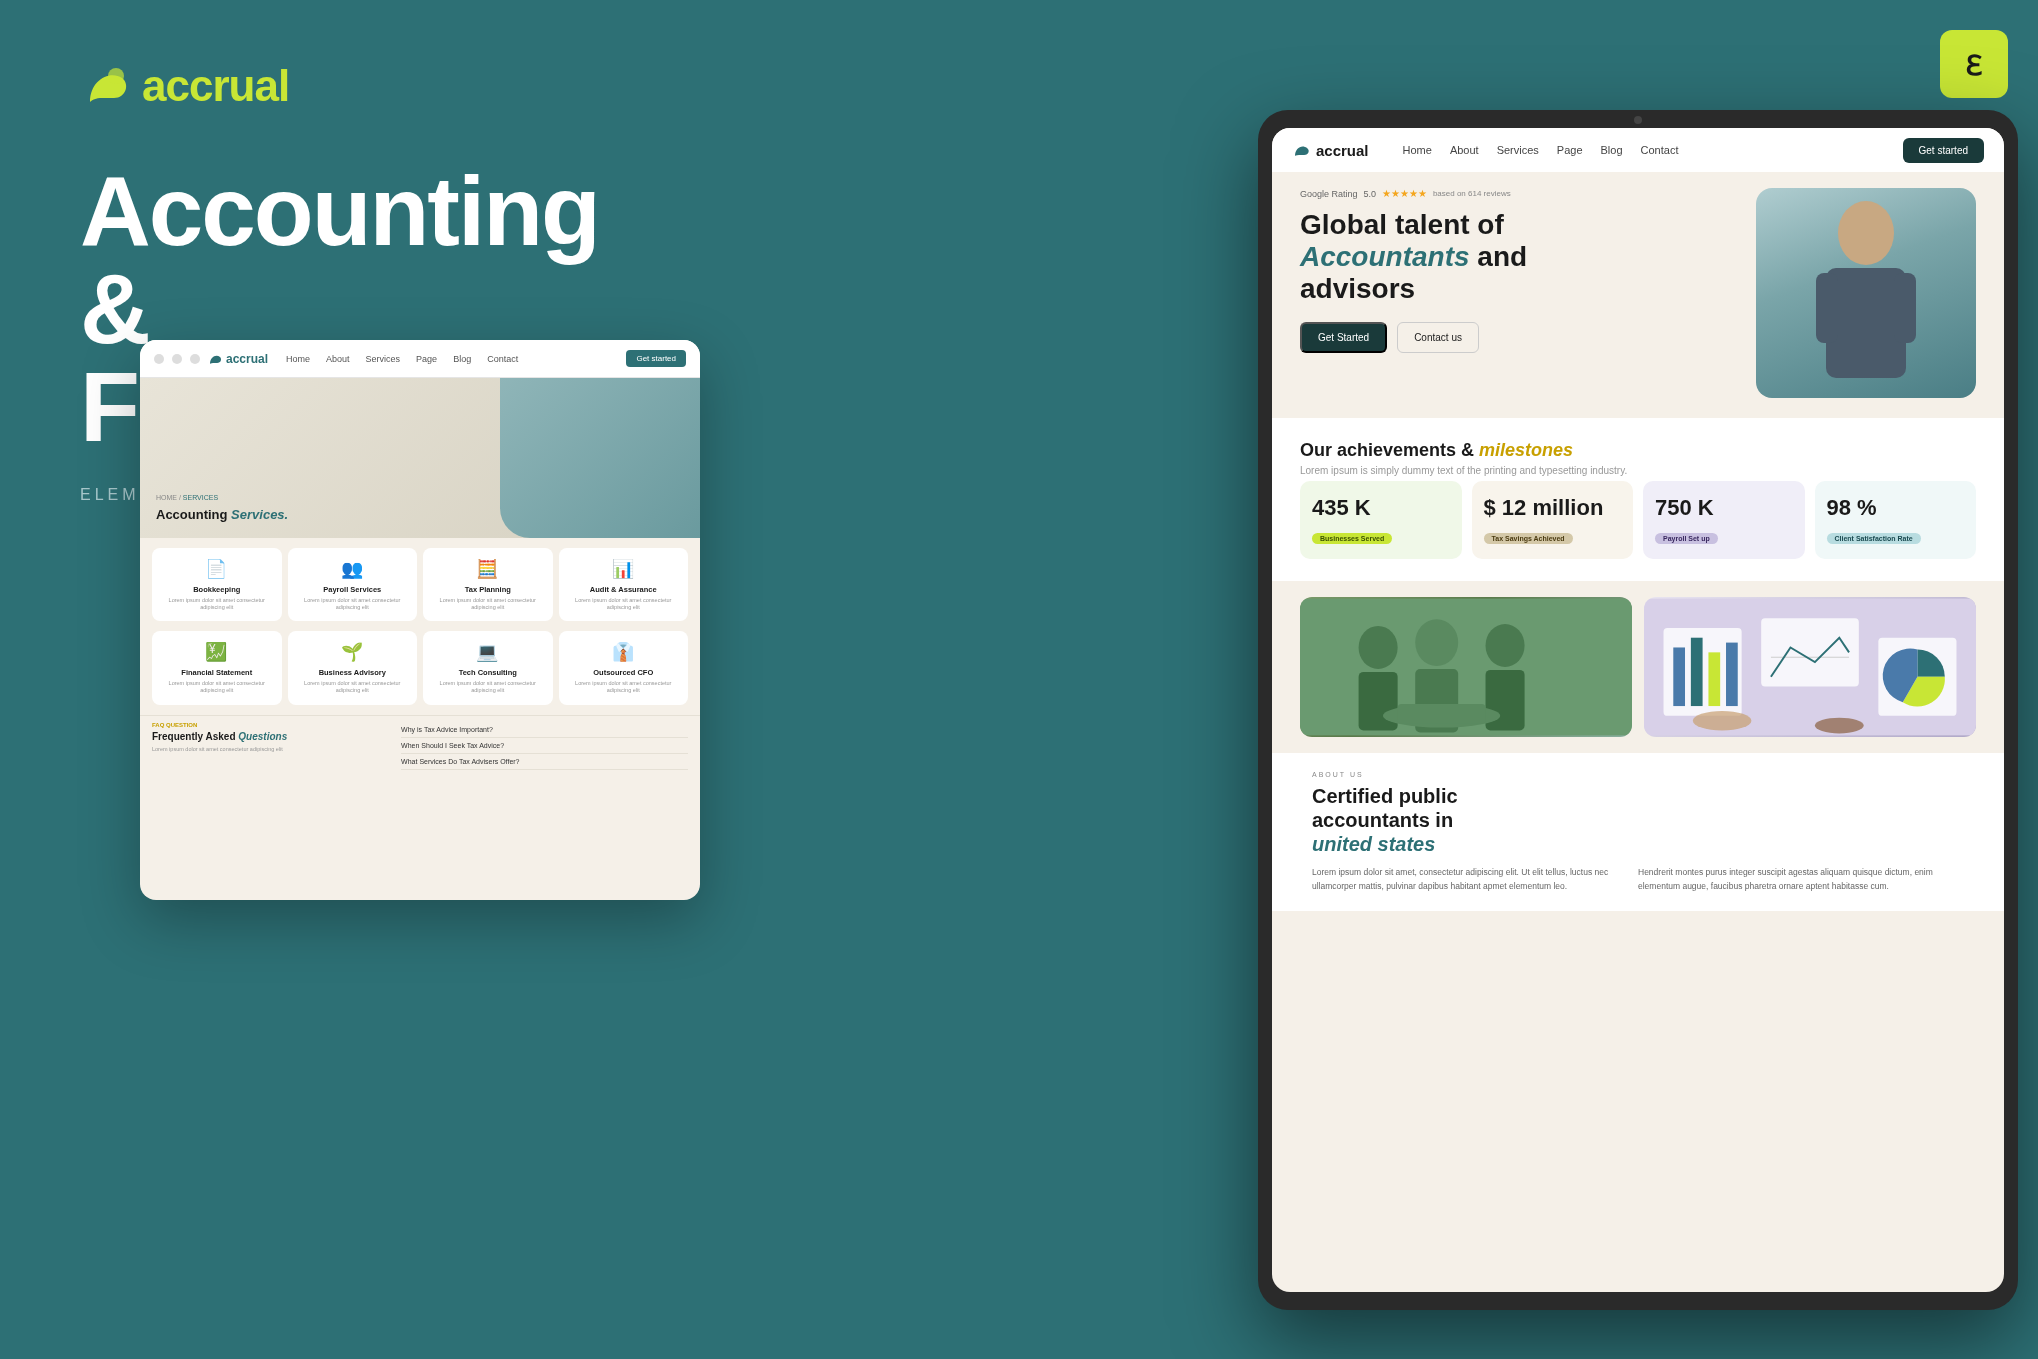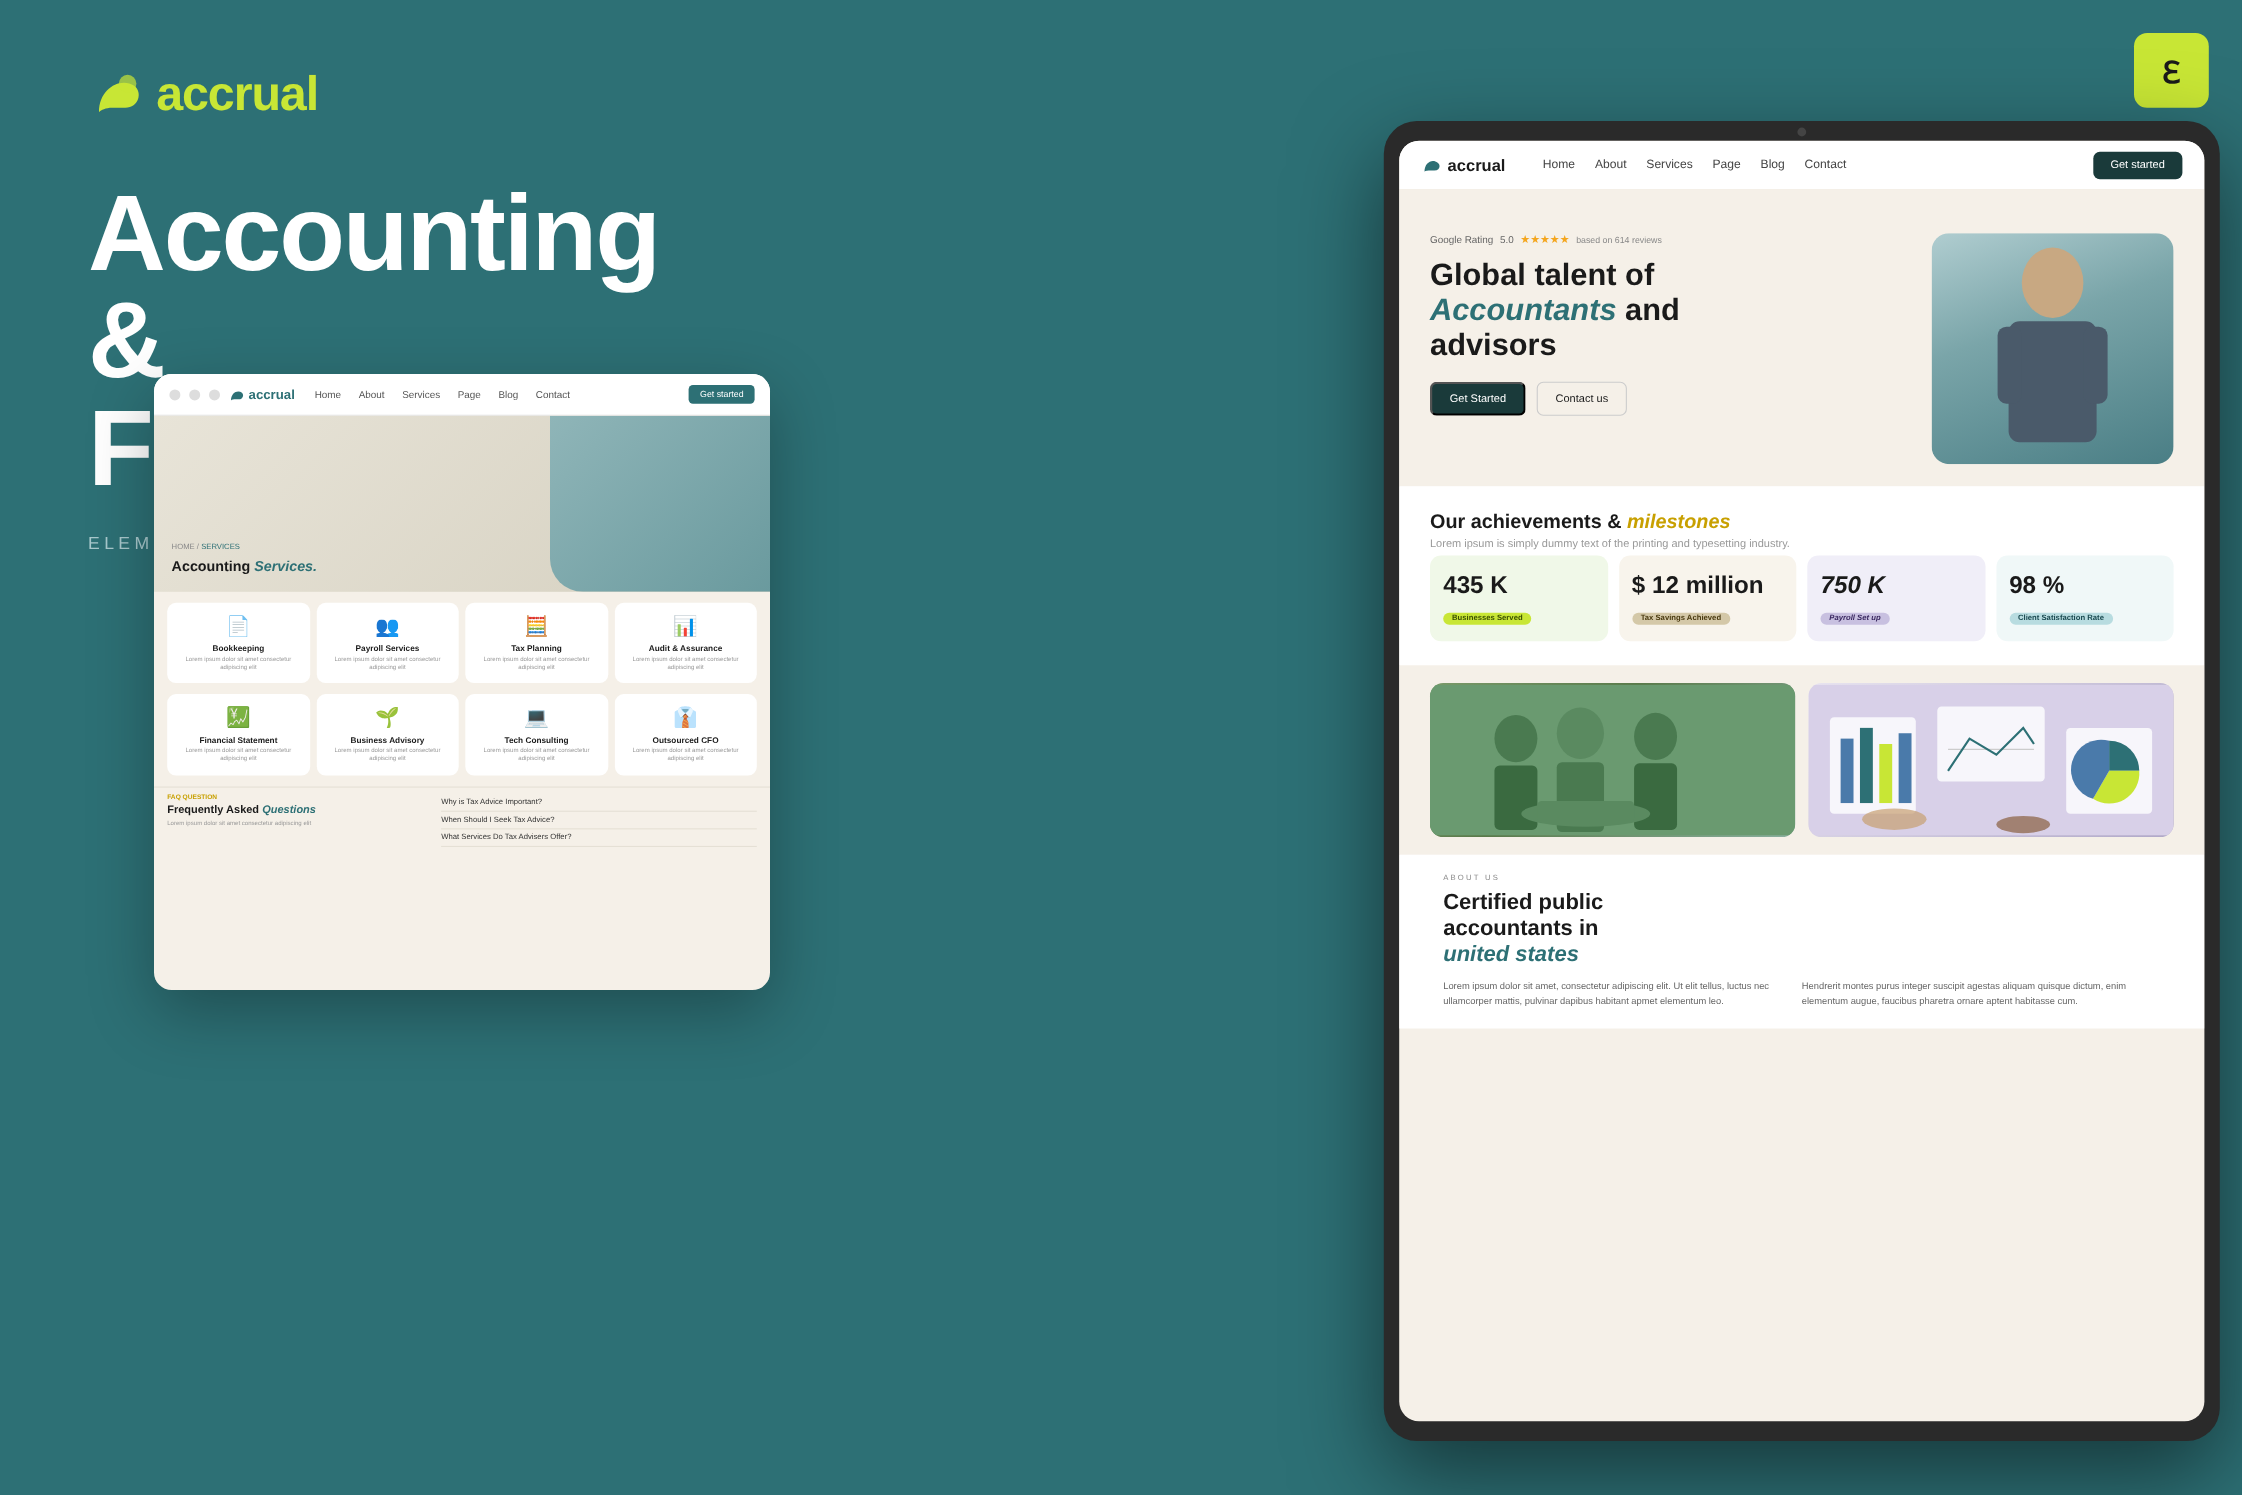--- a/index.html
+++ b/index.html
@@ -323,21 +323,21 @@
       background: #1a3a3a;
       color: white;
       font-size: 10px;
       padding: 7px 16px;
       border-radius: 6px;
     }
 
     
     .tablet-hero {
       background: #f5f0e8;
-      padding: 40px 28px 20px 28px;
+      padding: 16px 28px 20px 28px;
       display: flex;
       gap: 20px;
       align-items: flex-start;
     }
 
     .tablet-hero-left {
       flex: 1;
     }
 
     .tablet-hero-right {
@@ -445,21 +445,21 @@
       gap: 10px;
     }
 
     .achievement-card {
       border-radius: 10px;
       padding: 14px 12px;
     }
 
     .achievement-card.green { background: #f0f8e8; }
     .achievement-card.beige { background: #f8f4ec; }
-    .achievement-card.purple { background: #f0eef8; font-style: italic; }
+    .achievement-card.purple { background: #f0eef8; }
     .achievement-card.light { background: #f0f8f8; }
 
     .achievement-number {
       font-size: 22px;
       font-weight: 800;
       color: #1a1a1a;
       margin-bottom: 6px;
     }
 
     .achievement-badge {

